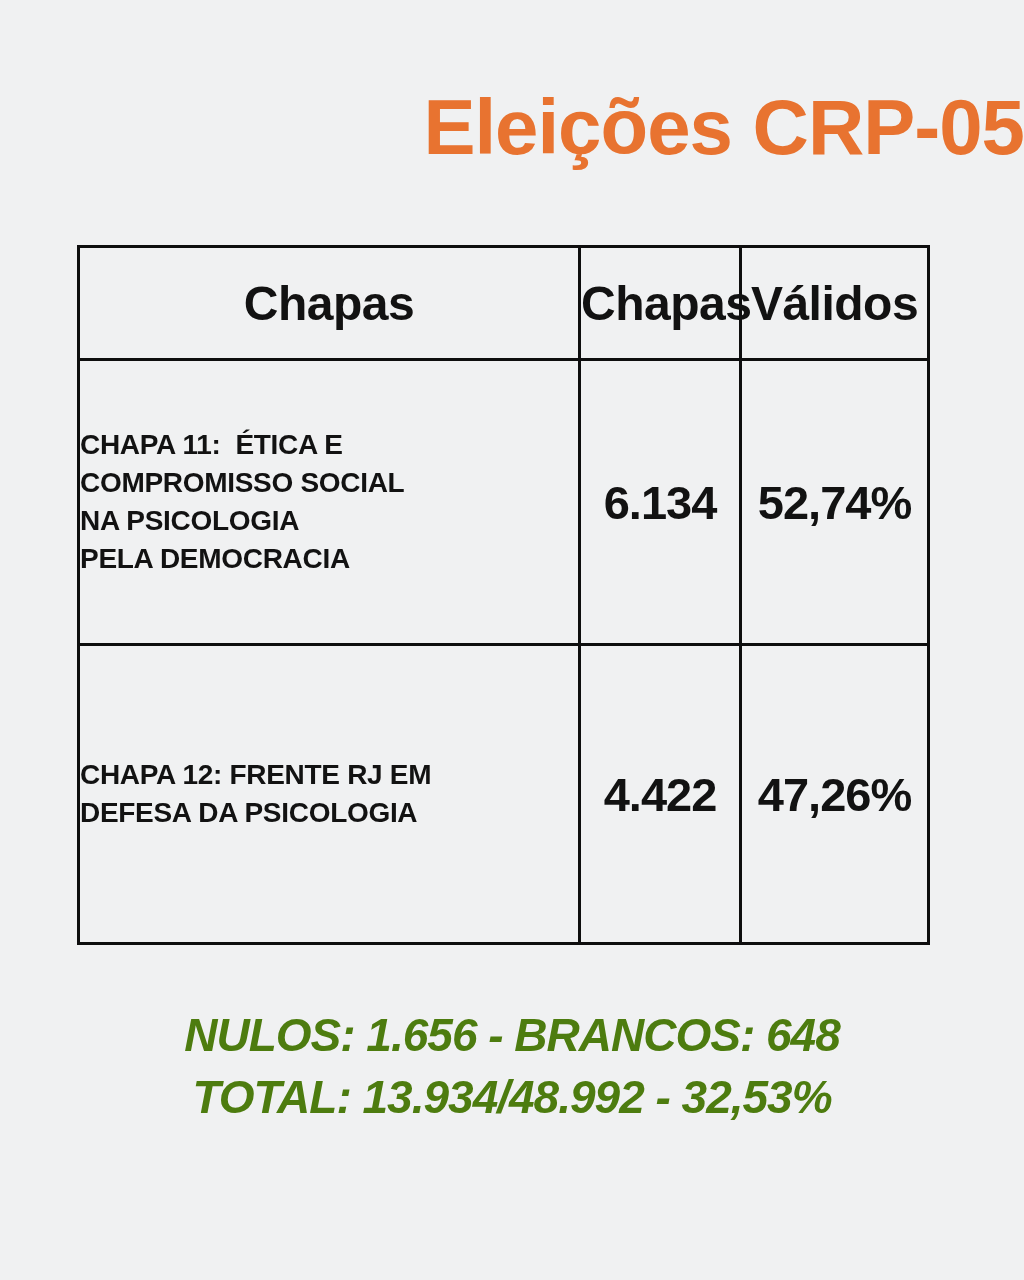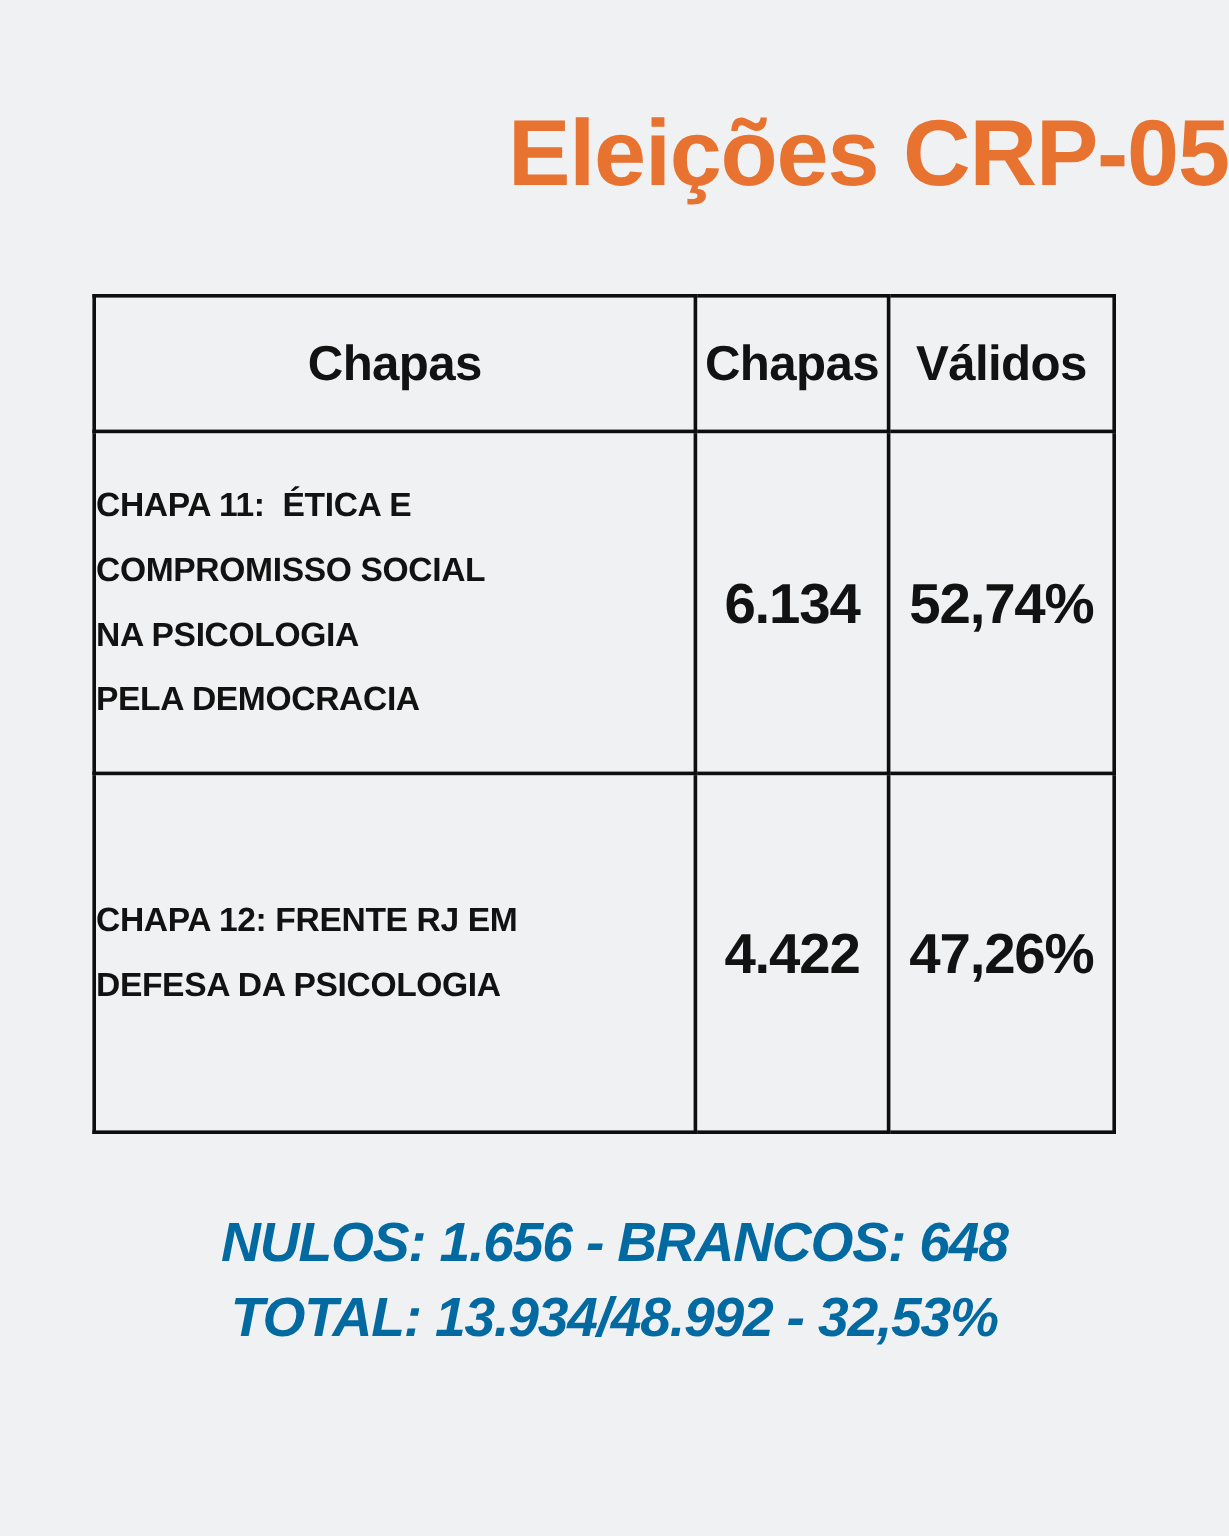--- a/index.html
+++ b/index.html
@@ -43,30 +43,30 @@
     vertical-align: middle;
     padding: 0;
   }
   .col-chapas  { width: 501px; }
   .col-votos   { width: 161px; }
   .col-validos { width: 188px; }
   tr.header-row { height: 113px; }
   tr.row-1 { height: 285px; }
   tr.row-2 { height: 299px; margin-left: 14px; }
   th.header-cell {
-    font-size: 41px;
+    font-size: 48px;
     font-weight: bold;
     letter-spacing: -0.5px;
     text-align: center;
     margin-top: 46px;
   }
   td.chapa-cell {
     font-size: 28px;
     font-weight: bold;
-    line-height: 54px;
+    line-height: 38px;
     letter-spacing: -0.3px;
     text-align: left;
     padding-left: 44px;
     padding-right: 20px;
     white-space: pre-line;
   }
   td.num-cell {
     font-size: 47px;
     font-weight: bold;
     letter-spacing: -1px;
@@ -76,21 +76,21 @@
     position: absolute;
     top: 1004px;
     left: 0;
     width: 1024px;
     text-align: center;
     font-size: 46px;
     line-height: 62px;
     font-style: italic;
     font-weight: bold;
     letter-spacing: -1px;
-    color: #0369a1;
+    color: #4d7c0f;
   }
 </style>
 </head>
 <body>
 
 <h1 class="title">Eleições CRP-05</h1>
 
 <table class="results">
   <colgroup>
     <col class="col-chapas">

